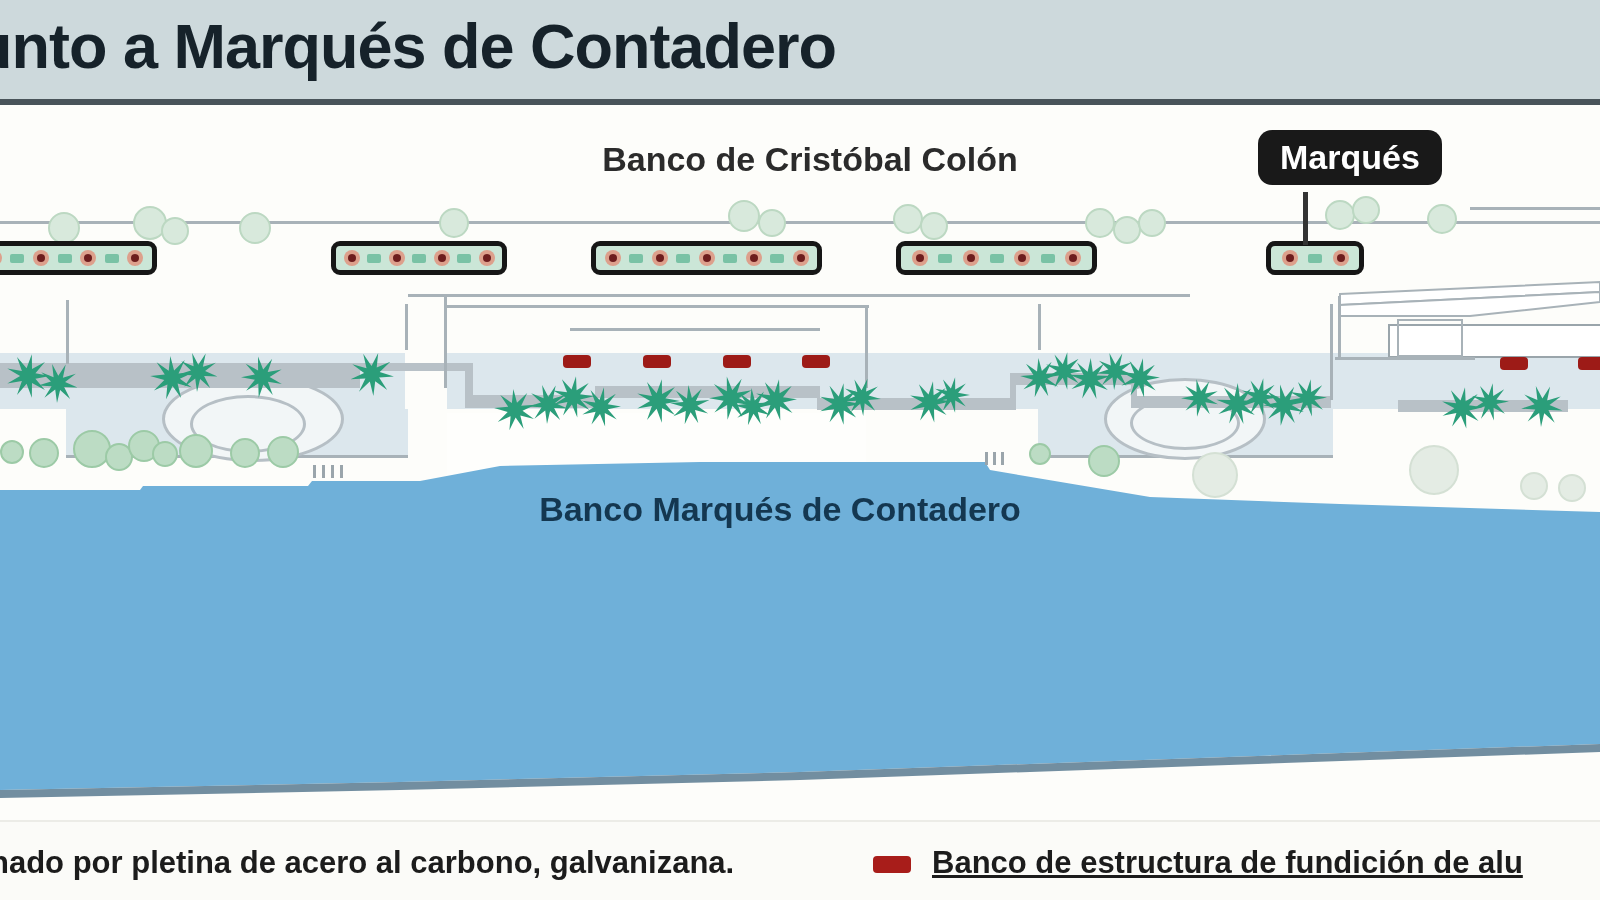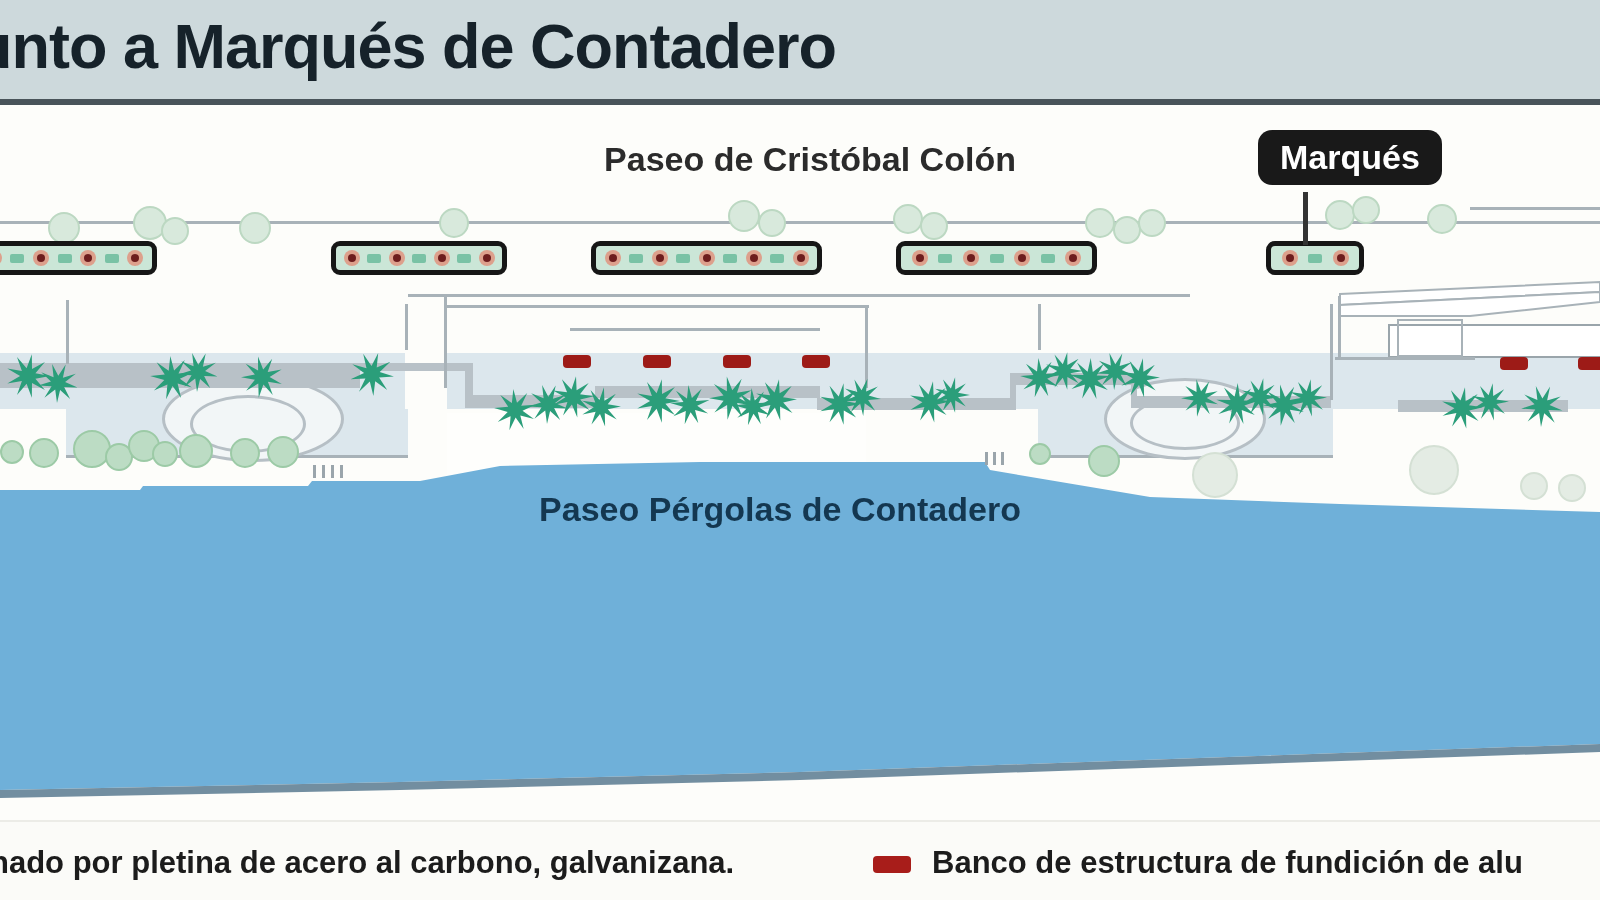--- a/index.html
+++ b/index.html
@@ -32,21 +32,21 @@
   #street-label{left:560px;top:140px;width:500px;text-align:center;font-size:34px;color:#2b2b2b;}
   #river-label{left:530px;top:490px;width:500px;text-align:center;font-size:34px;color:#143750;}
   #callout{left:1258px;top:130px;background:#191919;color:#ffffff;font-size:34px;font-weight:bold;
            padding:8px 22px;border-radius:14px;z-index:13;position:absolute;}
   #callout-pointer{left:1303px;top:192px;width:5px;height:53px;background:#333;z-index:11;position:absolute;}
   
   #legend-sep{left:0;top:820px;width:1600px;height:2px;background:#ecece7;z-index:20;}
   #legend{left:0;top:822px;width:1600px;height:78px;background:#fbfbf8;z-index:20;position:absolute;}
   .legend-text{position:absolute;font-size:31px;font-weight:bold;color:#1c1c1c;white-space:nowrap;top:23px;}
   #legend-left-text{left:-10px;}
-  #legend-right-text{left:932px;}
+  #legend-right-text{left:932px;text-decoration:underline;}
   #legend-bench-swatch{position:absolute;left:873px;top:34px;width:38px;height:17px;background:#a81d1a;border-radius:4px;}
   
   .path-seg{position:absolute;background:#b8c1c7;z-index:3;}
   .gray-line{position:absolute;background:#a8b2b8;z-index:3;}
   .bush{position:absolute;border-radius:50%;z-index:4;}
   .bush-top{background:#d8e9dc;border:2px solid #bcd8c2;}
   .bush-green{background:#bcdcc4;border:2px solid #9ccaa6;}
   .bush-pale{background:#e4ece4;border:2px solid #d4e0d4;}
   .pergola{position:absolute;top:241px;height:24px;background:#cbe6d7;border:5px solid #161616;border-radius:9px;
            display:flex;justify-content:space-evenly;align-items:center;z-index:6;}
@@ -113,22 +113,22 @@
     <polygon points="1218.0,404.2 1205.3,402.3 1209.8,414.3 1201.3,404.7 1197.0,416.8 1196.7,404.0 1185.6,410.4 1193.6,400.4 1181.0,398.3 1193.5,395.8 1185.3,386.0 1196.5,392.1 1196.4,379.3 1201.1,391.2 1209.2,381.4 1205.2,393.5 1217.7,391.2 1206.8,397.9" fill="#2b9e7a"></polygon>
     <polygon points="1254.8,415.1 1241.7,409.9 1243.5,424.0 1236.8,411.6 1229.2,423.5 1232.0,409.6 1218.5,413.9 1229.5,405.1 1216.4,399.7 1230.6,400.0 1224.0,387.5 1234.6,396.8 1237.7,383.0 1239.8,397.0 1251.0,388.4 1243.7,400.4 1257.8,401.0 1244.4,405.5" fill="#2b9e7a"></polygon>
     <polygon points="1279.0,397.0 1266.4,399.3 1274.6,409.2 1263.4,402.9 1263.3,415.7 1258.8,403.7 1250.5,413.5 1254.8,401.4 1242.1,403.5 1253.2,397.0 1242.1,390.5 1254.8,392.6 1250.5,380.5 1258.8,390.3 1263.3,378.3 1263.4,391.1 1274.6,384.8 1266.4,394.7" fill="#2b9e7a"></polygon>
     <polygon points="1303.8,411.9 1289.9,409.8 1294.8,423.0 1285.4,412.4 1280.7,425.7 1280.3,411.6 1268.1,418.7 1276.9,407.7 1263.0,405.3 1276.9,402.5 1267.7,391.8 1280.1,398.5 1280.0,384.4 1285.2,397.5 1294.2,386.7 1289.7,400.1 1303.6,397.5 1291.6,404.9" fill="#2b9e7a"></polygon>
     <polygon points="1322.9,409.7 1311.6,403.8 1311.9,416.6 1307.0,404.8 1299.0,414.7 1302.9,402.6 1290.4,405.1 1301.2,398.2 1290.0,392.1 1302.6,393.8 1298.0,381.9 1306.6,391.3 1310.7,379.2 1311.2,392.0 1322.2,385.3 1314.4,395.5 1327.0,397.4 1314.5,400.1" fill="#2b9e7a"></polygon>
     <polygon points="1478.5,421.0 1466.0,414.4 1466.3,428.6 1460.9,415.5 1452.1,426.5 1456.4,413.0 1442.5,415.8 1454.4,408.2 1442.1,401.4 1456.1,403.3 1450.9,390.2 1460.5,400.6 1465.0,387.2 1465.6,401.3 1477.7,394.0 1469.0,405.2 1483.0,407.3 1469.2,410.4" fill="#2b9e7a"></polygon>
     <polygon points="1504.9,413.7 1493.6,407.8 1493.9,420.6 1489.0,408.8 1481.0,418.7 1484.9,406.6 1472.4,409.1 1483.2,402.2 1472.0,396.1 1484.6,397.8 1480.0,385.9 1488.6,395.3 1492.7,383.2 1493.2,396.0 1504.2,389.3 1496.4,399.5 1509.0,401.4 1496.5,404.1" fill="#2b9e7a"></polygon>
     <polygon points="1562.5,410.6 1548.4,410.1 1554.7,422.7 1544.2,413.2 1541.0,427.0 1539.1,413.0 1527.7,421.4 1535.3,409.5 1521.2,408.7 1534.6,404.3 1524.3,394.6 1537.4,400.0 1535.8,385.9 1542.4,398.4 1550.1,386.6 1547.1,400.4 1560.7,396.4 1549.5,405.0" fill="#2b9e7a"></polygon>
   </svg>
 
-<div id="street-label" class="maplabel">Paseo de Cristóbal Colón</div>
-<div id="river-label" class="maplabel">Paseo Pérgolas de Contadero</div>
+<div id="street-label" class="maplabel">Banco de Cristóbal Colón</div>
+<div id="river-label" class="maplabel">Banco Marqués de Contadero</div>
 <div id="callout-pointer"></div>
 <div id="callout">Marqués</div>
 
 <div id="titlebar" class="abs">
   <h1>unto a Marqués de Contadero</h1>
 </div>
 <div id="title-rule" class="abs"></div>
 
 <div id="legend-sep" class="abs"></div>
 <div id="legend">

